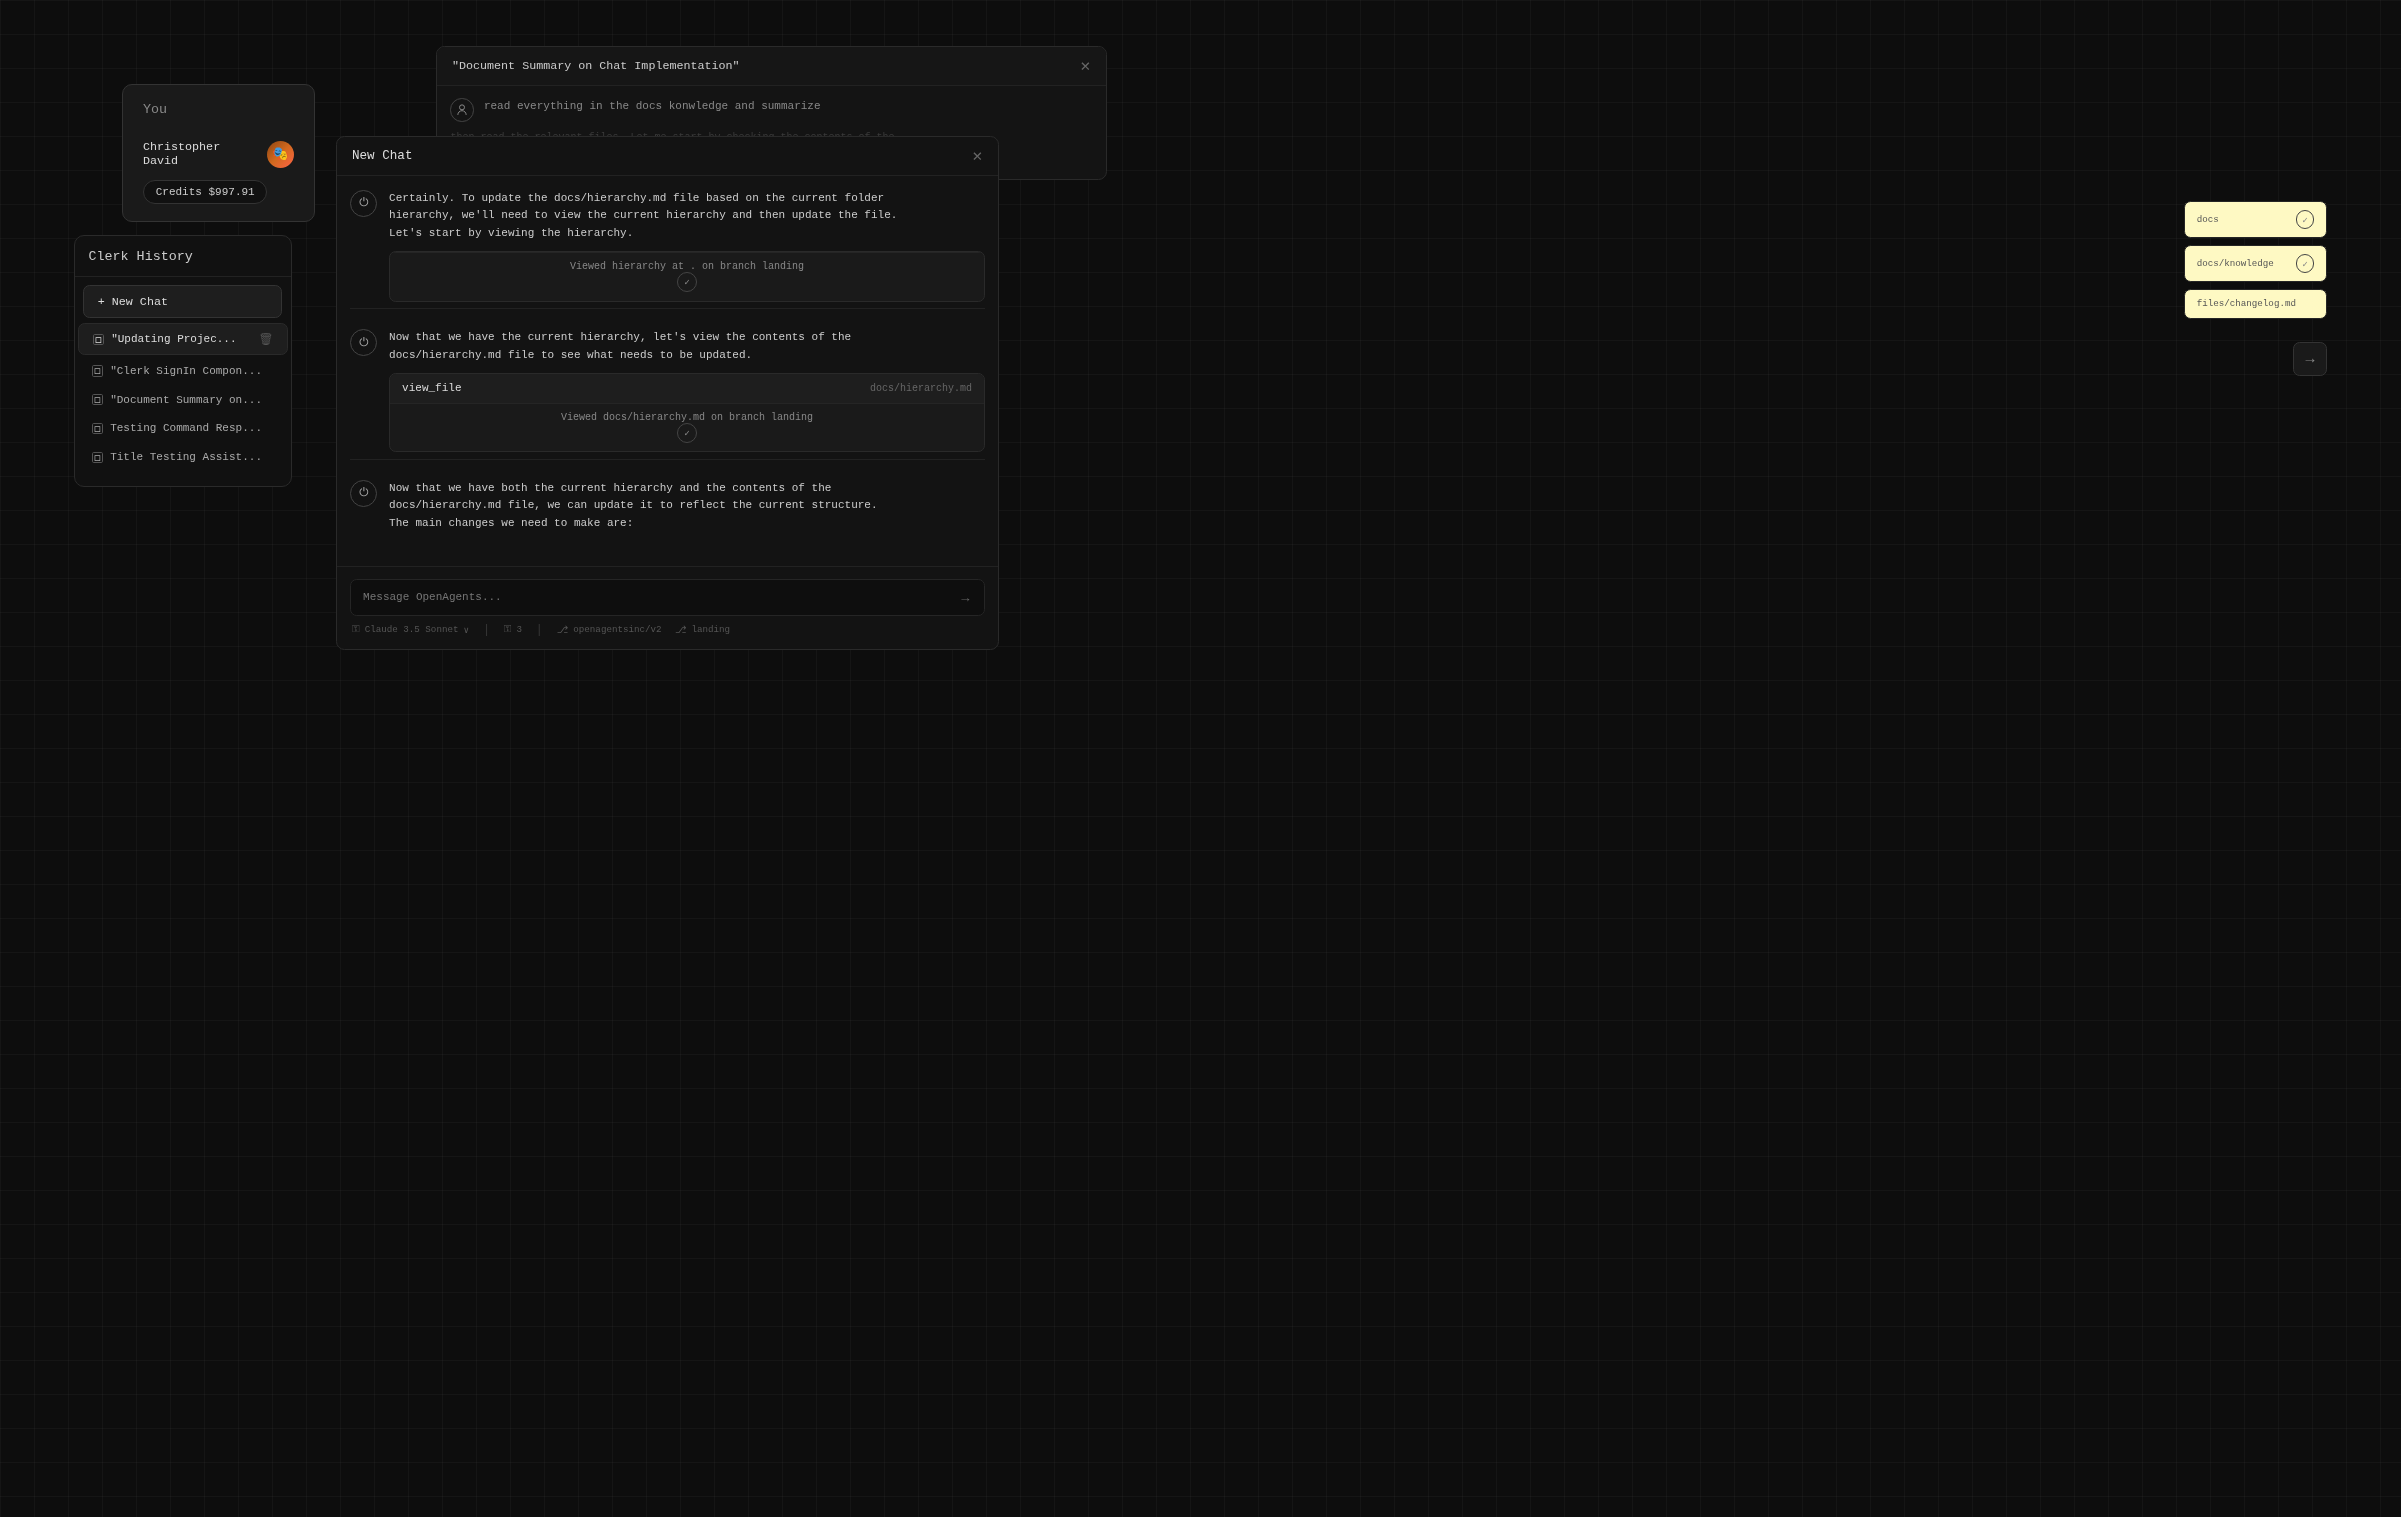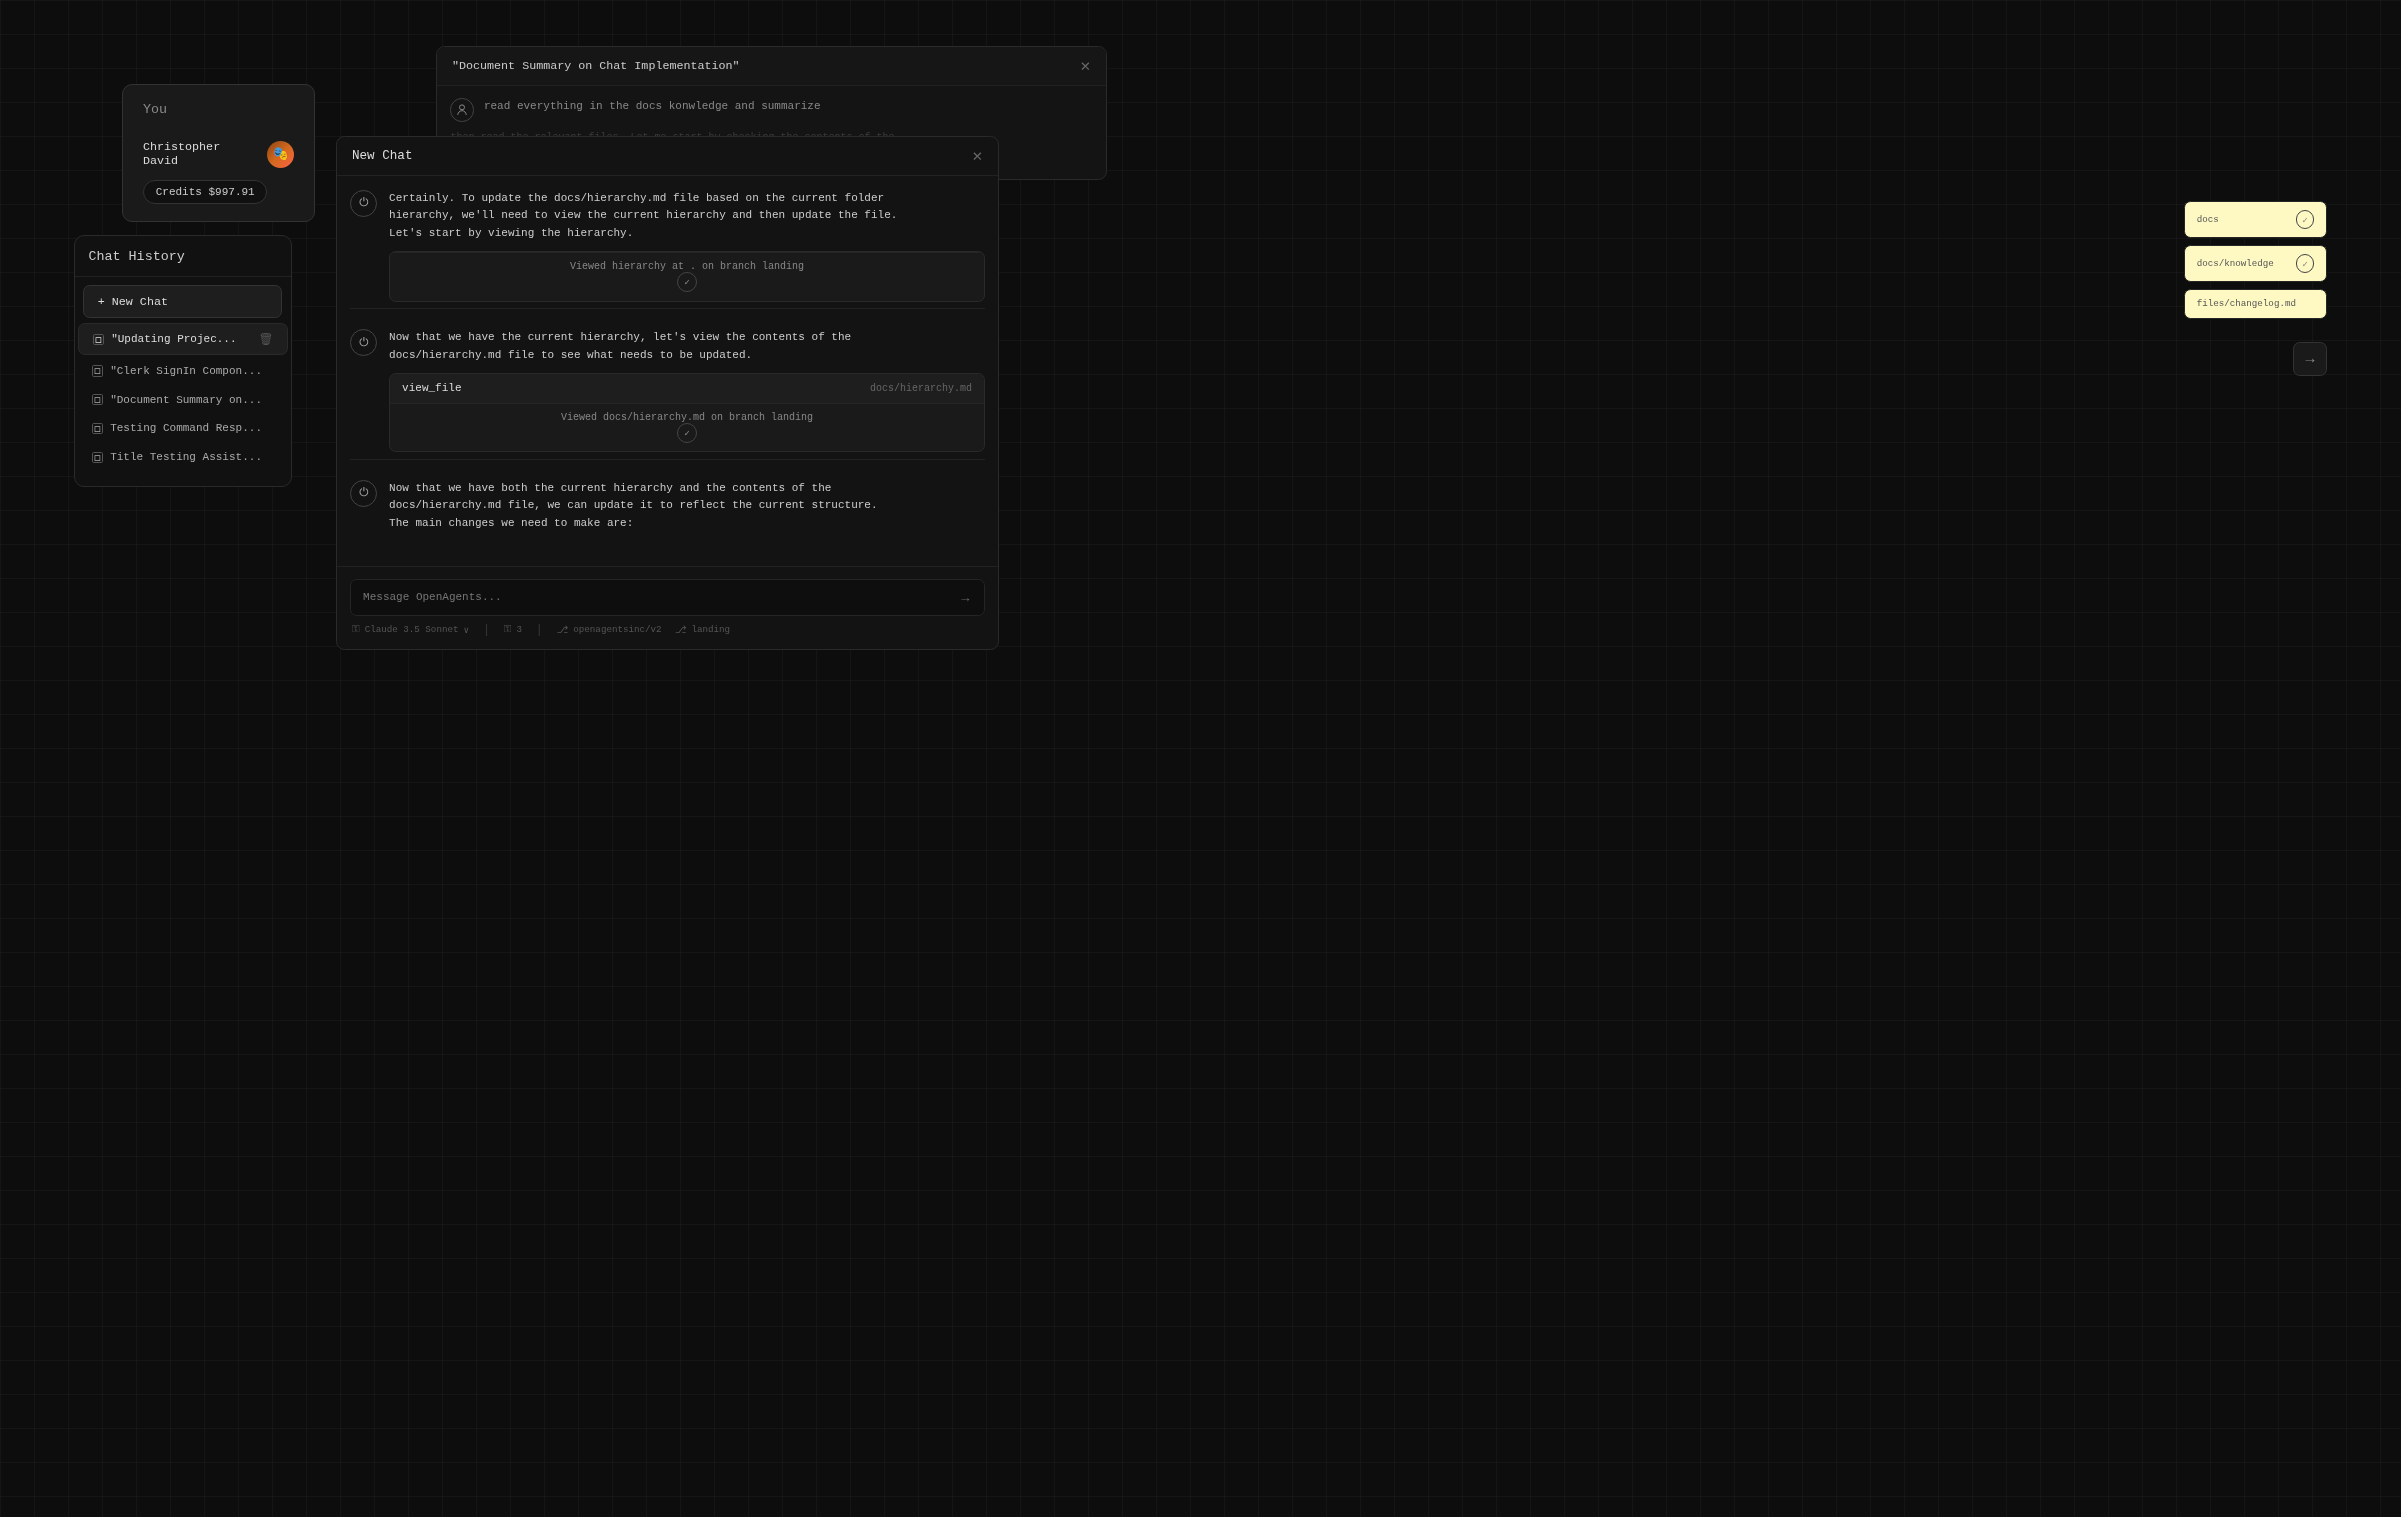--- a/index.html
+++ b/index.html
@@ -490,21 +490,21 @@
     <span class="user-name">Christopher David</span>
     <div class="avatar">🎭</div>
   </div>
   <div class="credits-badge">
     <span>Credits</span>
     <span>$997.91</span>
   </div>
 </div>
 
 <div class="chat-history-panel">
-  <div class="chat-history-title">Chat History</div>
+  <div class="chat-history-title">Clerk History</div>
   <button class="new-chat-btn">
     <span>+ New Chat</span>
   </button>
 
   <div class="chat-item active">
     <div class="chat-item-left">
       <div class="chat-icon">◻</div>
       <span>"Updating Projec...</span>
     </div>
     <span class="delete-icon">🗑</span>

